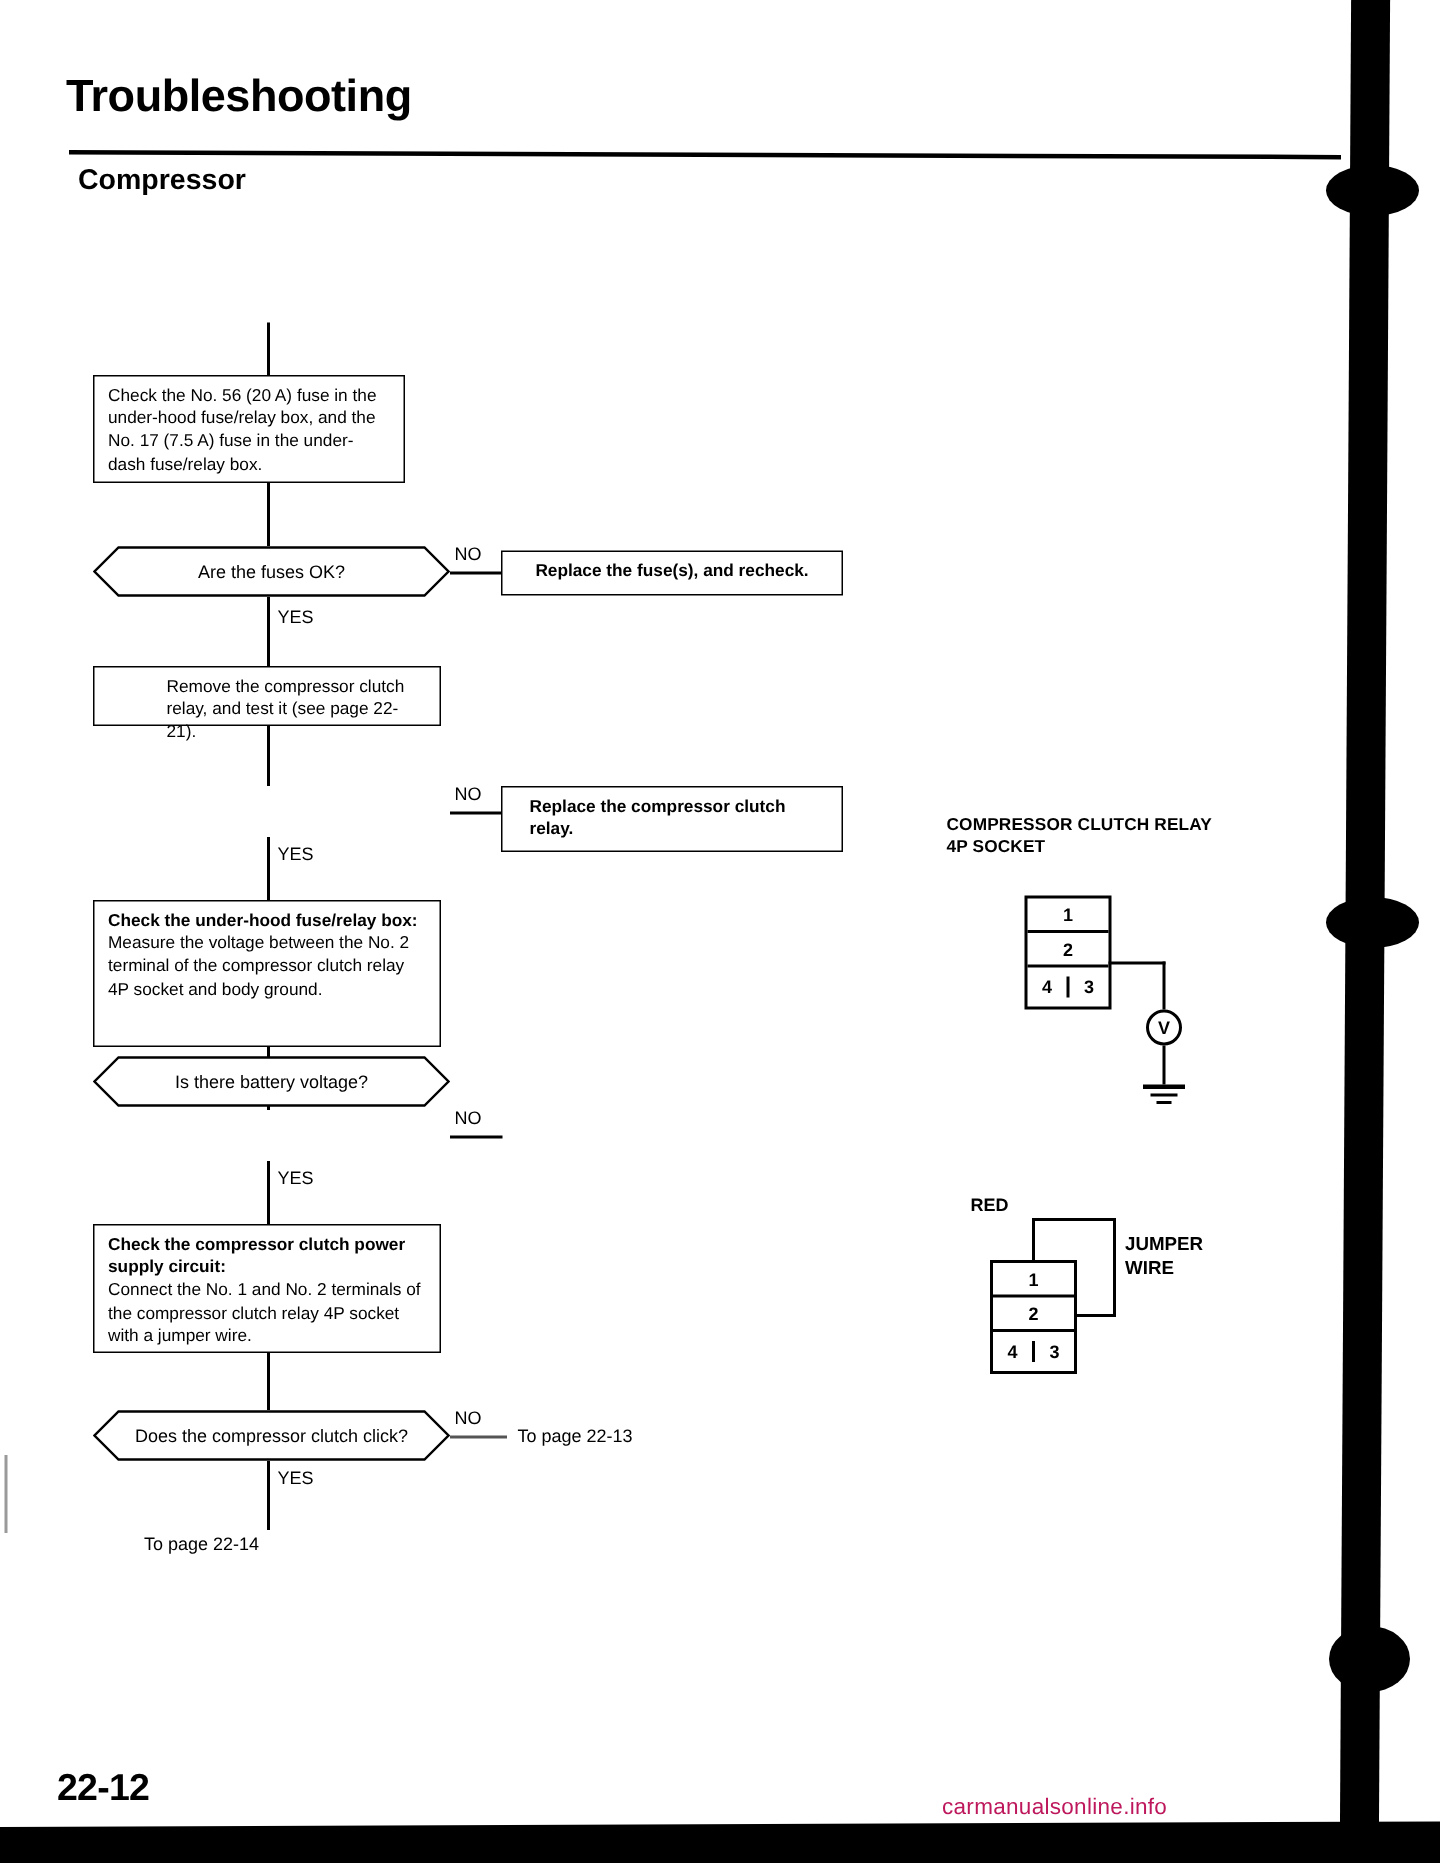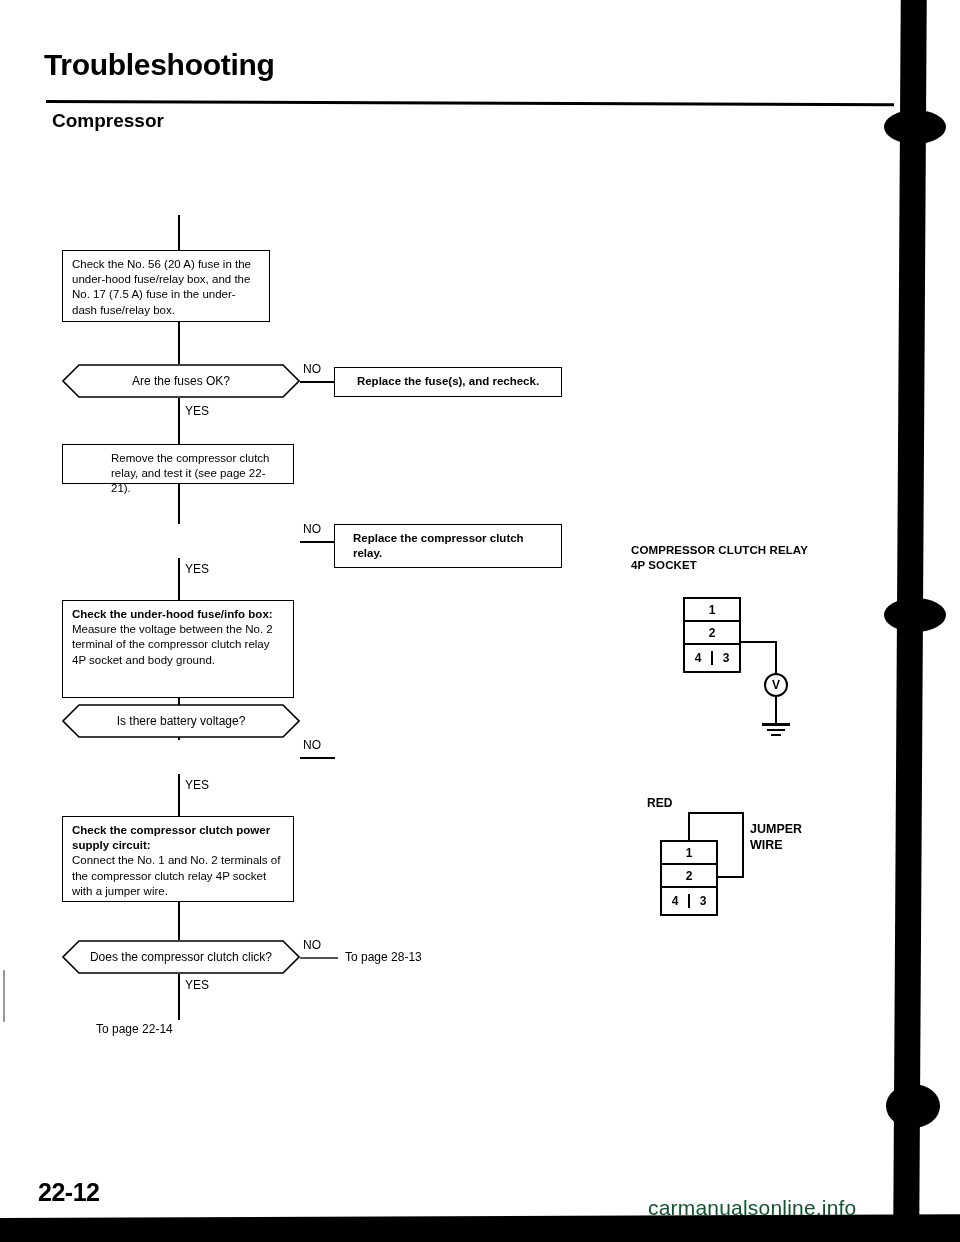--- a/index.html
+++ b/index.html
@@ -57,26 +57,25 @@
     width: 960px;
     height: 10px;
     background: #000;
     transform: skewY(-0.22deg);
     transform-origin: left top;
   }
   .watermark {
     position: absolute;
     left: 628px;
     top: 1196px;
-    font-size: 21px;
+    font-size: 15px;
     letter-spacing: 0.2px;
-    color: #14532d;
+    color: #be185d;
     white-space: nowrap;
     z-index: 6;
-    margin-left: 20px;
   }
   .left-tick {
     position: absolute;
     left: 3px;
     top: 970px;
     width: 2px;
     height: 52px;
     background: #9a9a9a;
   }
 
@@ -280,21 +279,21 @@
 
   <div class="connector-h" style="left:300px; top:541px; width:35px;"></div>
   <div class="edge-label" style="left:303px; top:522px;">NO</div>
   <div class="node bold" style="left:334px; top:524px; width:228px; height:44px;padding-left:18px;">
     <span>Replace the compressor clutch relay.</span>
   </div>
   <div class="connector-v" style="left:178px; top:558px; height:48px;"></div>
   <div class="edge-label" style="left:185px; top:562px;">YES</div>
 
   <div class="node" style="left:62px; top:600px; width:232px; height:98px;">
-    <span class="hd">Check the under-hood fuse/info box:</span>
+    <span class="hd">Check the under-hood fuse/relay box:</span>
     <span class="bd">Measure the voltage between the No. 2 terminal of the compressor clutch relay 4P socket and body ground.</span>
   </div>
   <div class="connector-v" style="left:178px; top:698px; height:42px;"></div>
 
   <div class="decision" style="left:62px; top:704px; width:238px; height:34px;">
     <svg width="238" height="34" viewBox="0 0 238 34">
       <polygon points="17,1 221,1 237,17 221,33 17,33 1,17" fill="#fff" stroke="#000" stroke-width="1.6"></polygon>
     </svg>
     <div class="dtext">Is there battery voltage?</div>
   </div>
@@ -310,21 +309,21 @@
   <div class="connector-v" style="left:178px; top:902px; height:38px;"></div>
 
   <div class="decision" style="left:62px; top:940px; width:238px; height:34px;">
     <svg width="238" height="34" viewBox="0 0 238 34">
       <polygon points="17,1 221,1 237,17 221,33 17,33 1,17" fill="#fff" stroke="#000" stroke-width="1.6"></polygon>
     </svg>
     <div class="dtext">Does the compressor clutch click?</div>
   </div>
   <div class="connector-h" style="left:300px; top:957px; width:38px; background:#555;"></div>
   <div class="edge-label" style="left:303px; top:938px;">NO</div>
-  <div class="link-text" style="left:345px; top:950px;">To page 28-13</div>
+  <div class="link-text" style="left:345px; top:950px;">To page 22-13</div>
   <div class="connector-v" style="left:178px; top:974px; height:46px;"></div>
   <div class="edge-label" style="left:185px; top:978px;">YES</div>
   <div class="link-text" style="left:96px; top:1022px;">To page 22-14</div>
 
   <div class="diagram-label" style="left:631px; top:543px;">
     <div>COMPRESSOR CLUTCH RELAY</div>
     <div>4P SOCKET</div>
   </div>
 
   <div class="socket" style="left:683px; top:597px;">

